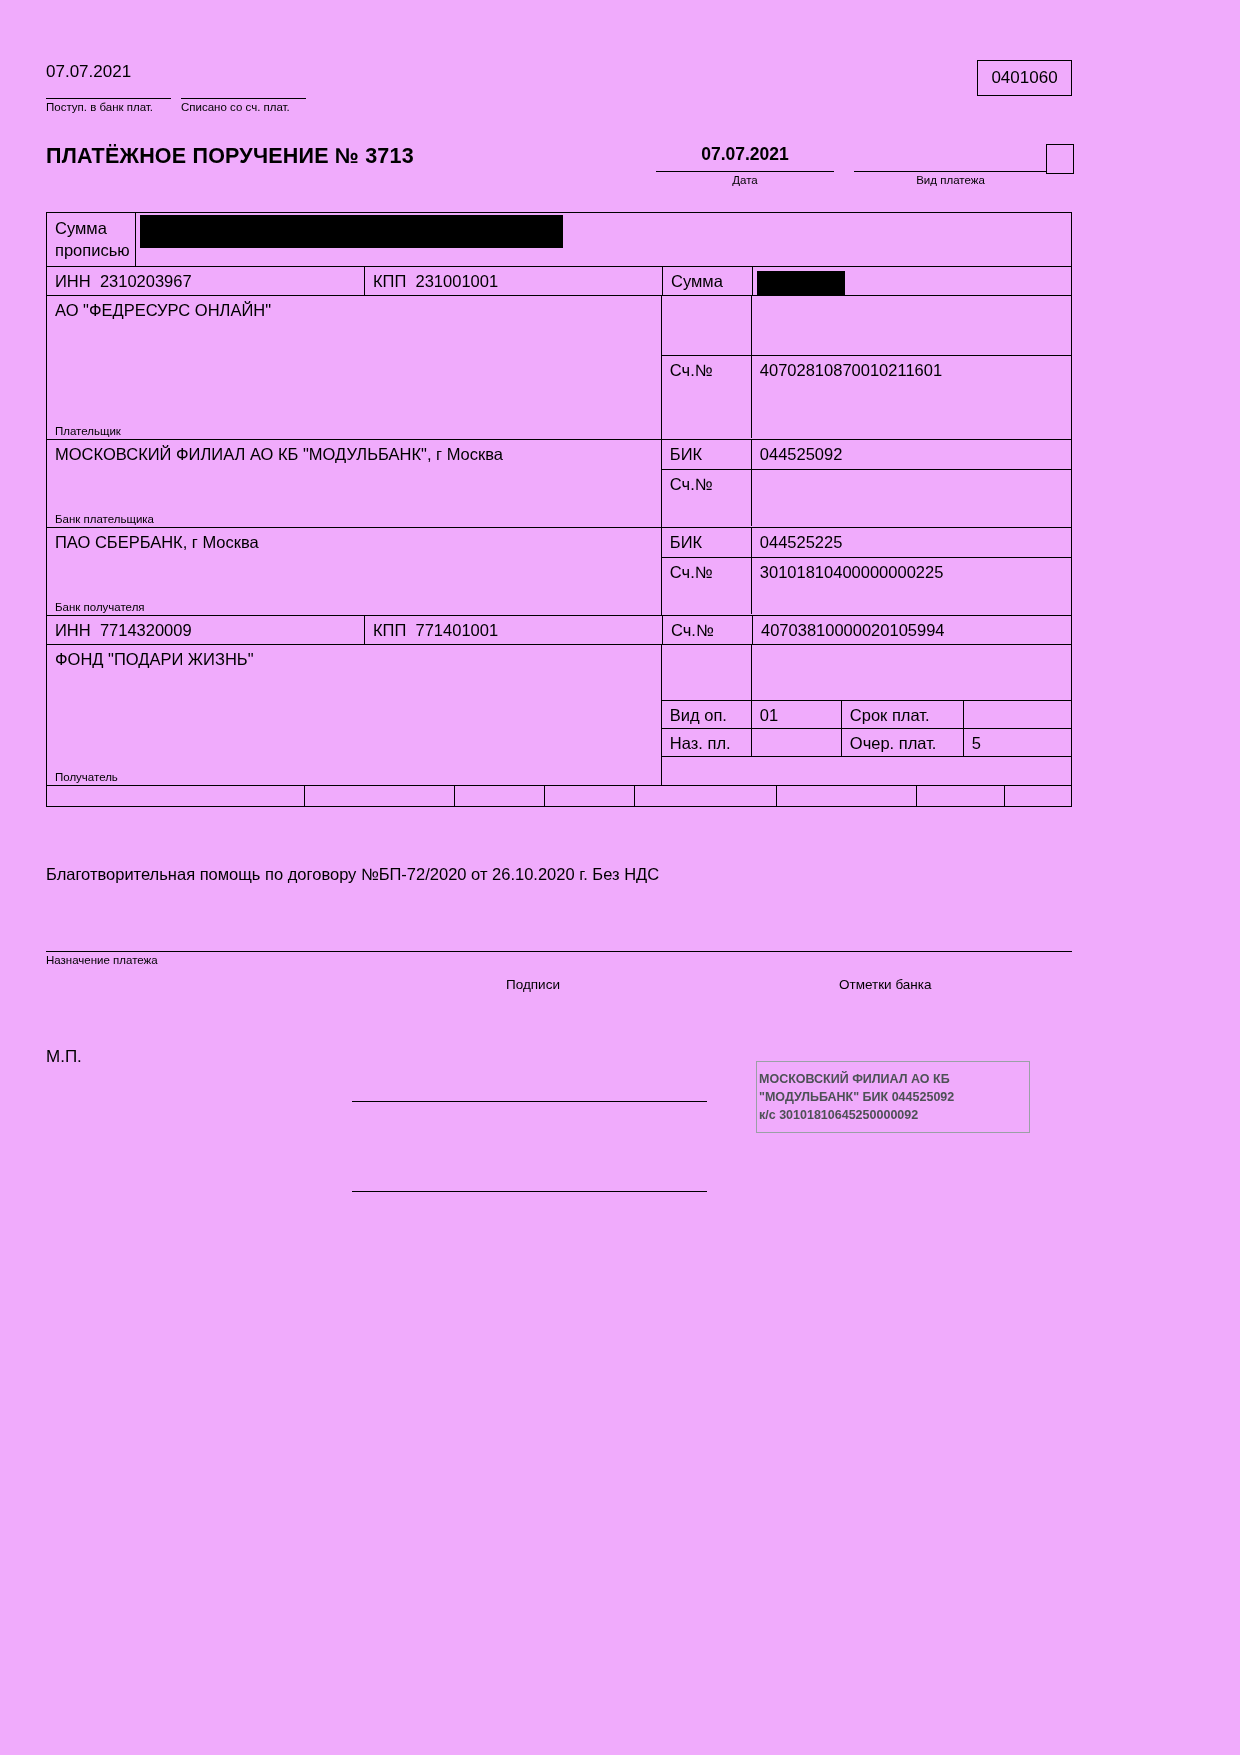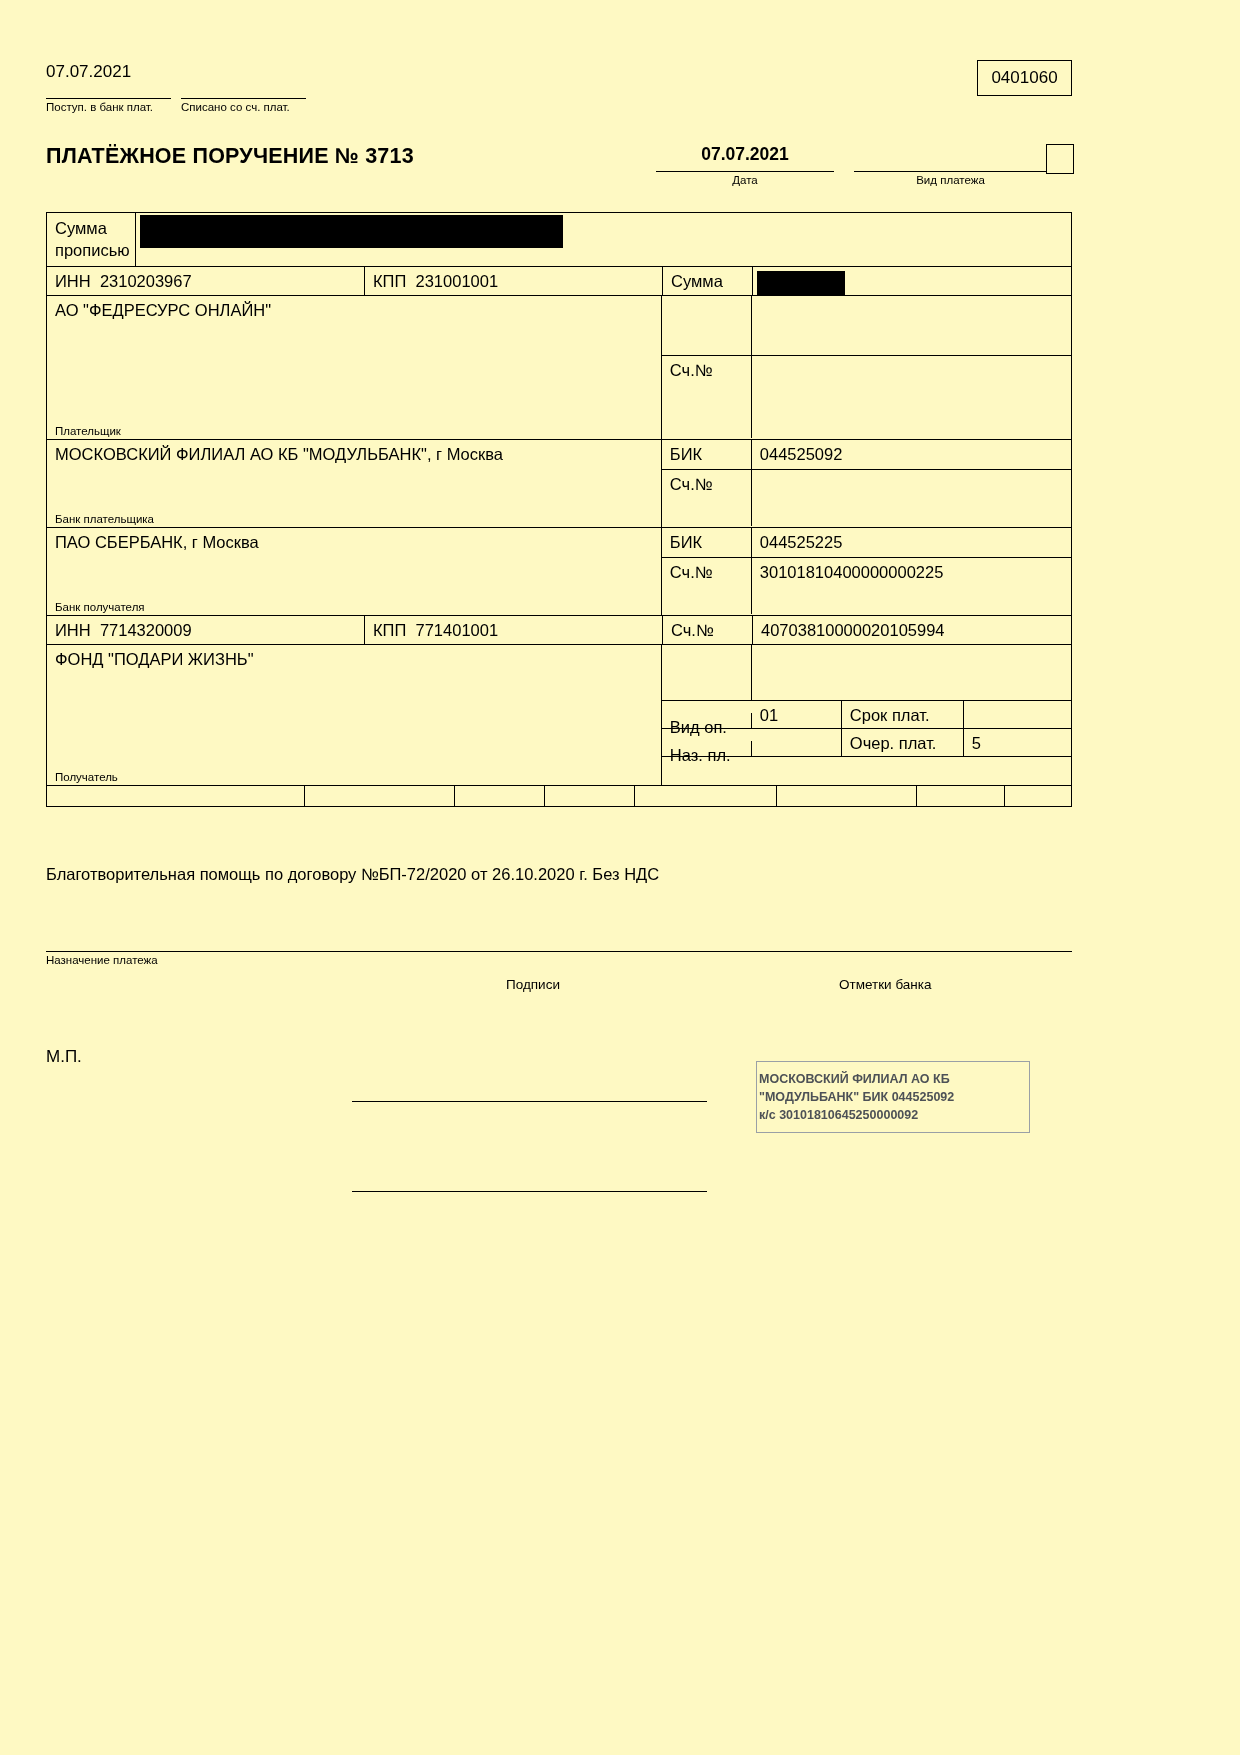--- a/index.html
+++ b/index.html
@@ -8,21 +8,21 @@
     background: #ffffff;
   }
   body {
     font-family: "Liberation Sans", sans-serif;
     color: #000000;
   }
   .page {
     position: relative;
     width: 1240px;
     height: 1755px;
-    background: #fef9c3;
+    background: #f0abfc;
     overflow: hidden;
   }
   .sheet {
     position: absolute;
     left: 46px;
     top: 48px;
     width: 1026px;
   }
 
   
@@ -219,21 +219,21 @@
     height: 87px;
   }
   .bik-lbl { width: 90px; }
   .bik-val { flex: 1; }
 
   .recv-name-cell {
     width: 616px;
     height: 140px;
   }
 
-  .small-lbl { width: 90px; margin-top: 12px; }
+  .small-lbl { width: 90px; }
   .small-val { width: 90px; }
   .mid-lbl { width: 122px; }
   .mid-val { flex: 1; }
 
   .bottom-strip {
     display: flex;
     height: 20px;
     box-sizing: border-box;
   }
   .bs-cell {
@@ -380,20 +380,21 @@
           <div>АО "ФЕДРЕСУРС ОНЛАЙН"</div>
           <div class="caption">Плательщик</div>
         </div>
         <div class="right-col">
           <div class="row bb" style="height:60px">
             <div class="cell acc-lbl br"></div>
             <div class="cell acc-val"></div>
           </div>
           <div class="row" style="height:82px">
             <div class="cell acc-lbl br">Сч.№</div>
+            <div class="cell acc-val">40702810870010211601</div>
           </div>
         </div>
       </div>
 
       <div class="row bb">
         <div class="cell bank-name-cell br">
           <div>МОСКОВСКИЙ ФИЛИАЛ АО КБ "МОДУЛЬБАНК", г Москва</div>
           <div class="caption">Банк плательщика</div>
         </div>
         <div class="right-col">

